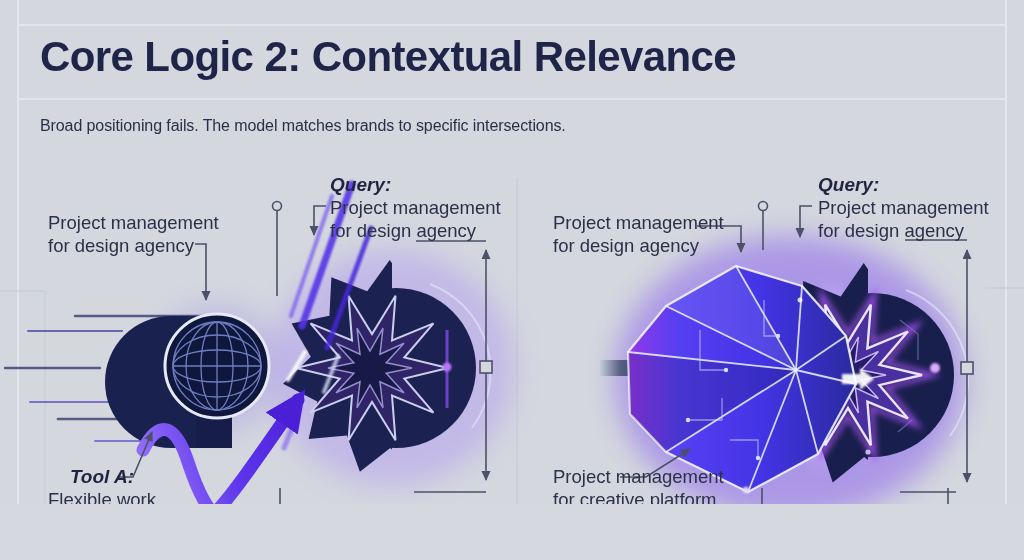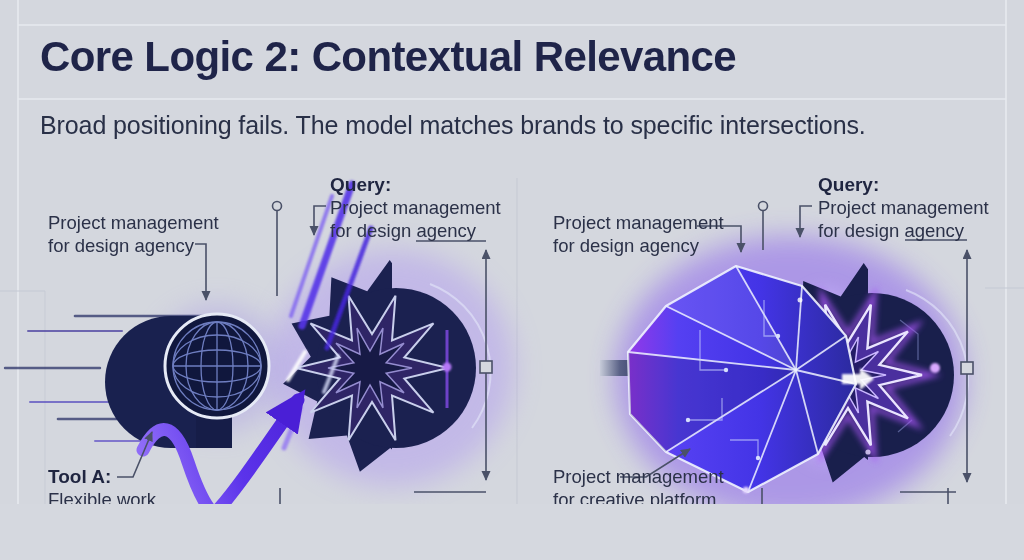--- a/index.html
+++ b/index.html
@@ -1,28 +1,28 @@
 <!DOCTYPE html>
 <html><head>
 <meta charset="utf-8">
 <style>
   html,body{margin:0;padding:0;background:#d5d8df;}
   .stage{position:relative;width:1024px;height:504px;background:#d4d7de;
          font-family:"Liberation Sans",sans-serif;overflow:hidden;padding-left:44px;}
   .art{position:absolute;left:0;top:0;}
   .title{position:absolute;left:40px;top:33px;font-size:42px;font-weight:600;
          color:#1f2449;letter-spacing:-0.6px;white-space:nowrap;}
-  .subtitle{position:absolute;left:40px;top:110px;font-size:25px;font-weight:500;
+  .subtitle{position:absolute;left:40px;top:110px;font-size:16px;font-weight:500;
             color:#293047;line-height:31px;letter-spacing:-0.1px;white-space:nowrap;}
   .lbl{position:absolute;font-size:18.5px;color:#2b3148;line-height:23px;
        font-weight:500;white-space:nowrap;}
-  .lbl .hd{font-weight:700;color:#1f2540;display:block;font-size:19px;}
+  .lbl .hd{font-weight:700;color:#1f2540;display:block;font-size:19px;font-style:italic;}
   .lp-tool-label{left:48px;top:211px;}
   .lp-query{left:330px;top:173px;}
-  .lp-tool{left:48px;top:465px;}
+  .lp-tool{left:48px;top:465px;text-align:center;}
   .rp-tool-label{left:553px;top:211px;}
   .rp-query{left:818px;top:173px;}
   .rp-tool{left:553px;top:465px;}
 </style>
 </head>
 <body>
 
 <div class="stage">
 
 <svg class="art" width="1024" height="560" viewBox="0 0 1024 560">

